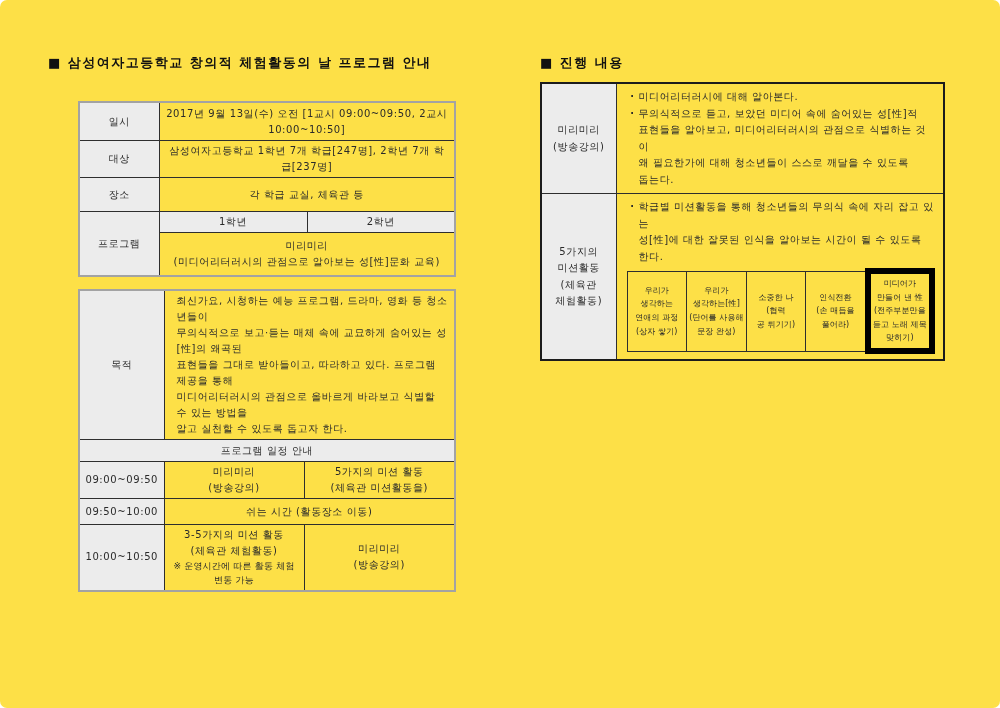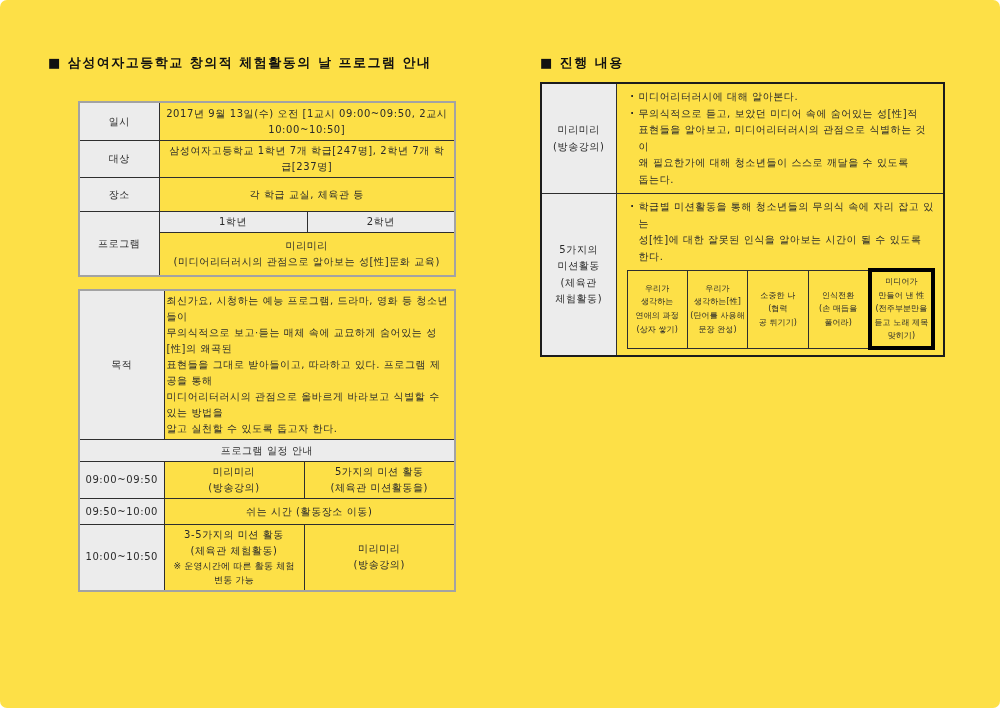--- a/index.html
+++ b/index.html
@@ -104,21 +104,21 @@
     border: 1px solid #2e2e2e;
     width: 20%;
     height: 70px;
     font-size: 8px;
     letter-spacing: 0.1px;
     line-height: 1.7;
     text-align: center;
     vertical-align: middle;
     padding: 2px 1px;
   }
-  table.missions td.m-bold { border: 4px solid #000000; }
+  table.missions td.m-bold { border: 6px solid #000000; }
 </style>
 </head>
 <body>
 
 <div class="page">
   <div class="cols">
 
     <div class="col-left">
       <div class="sec-title">■ 삼성여자고등학교 창의적 체험활동의 날 프로그램 안내</div>
 
@@ -156,21 +156,21 @@
 
       <table class="tbl tbl2">
         <colgroup>
             <col class="w-lbl2">
             <col class="w-g1">
             <col>
           </colgroup>
         <tbody>
         <tr class="rpurpose">
           <td class="lbl">목적</td>
-          <td colspan="2" class="pre ta-left" style="padding-left:2px;">최신가요, 시청하는 예능 프로그램, 드라마, 영화 등 청소년들이
+          <td colspan="2" class="pre ta-left" style="padding-left:12px;">최신가요, 시청하는 예능 프로그램, 드라마, 영화 등 청소년들이
 무의식적으로 보고·듣는 매체 속에 교묘하게 숨어있는 성[性]의 왜곡된
 표현들을 그대로 받아들이고, 따라하고 있다. 프로그램 제공을 통해
 미디어리터러시의 관점으로 올바르게 바라보고 식별할 수 있는 방법을
 알고 실천할 수 있도록 돕고자 한다.</td>
         </tr>
         <tr class="rschedhdr">
           <td colspan="3" class="lbl">프로그램 일정 안내</td>
         </tr>
         <tr class="rs1">
           <td class="lbl">09:00~09:50</td>

